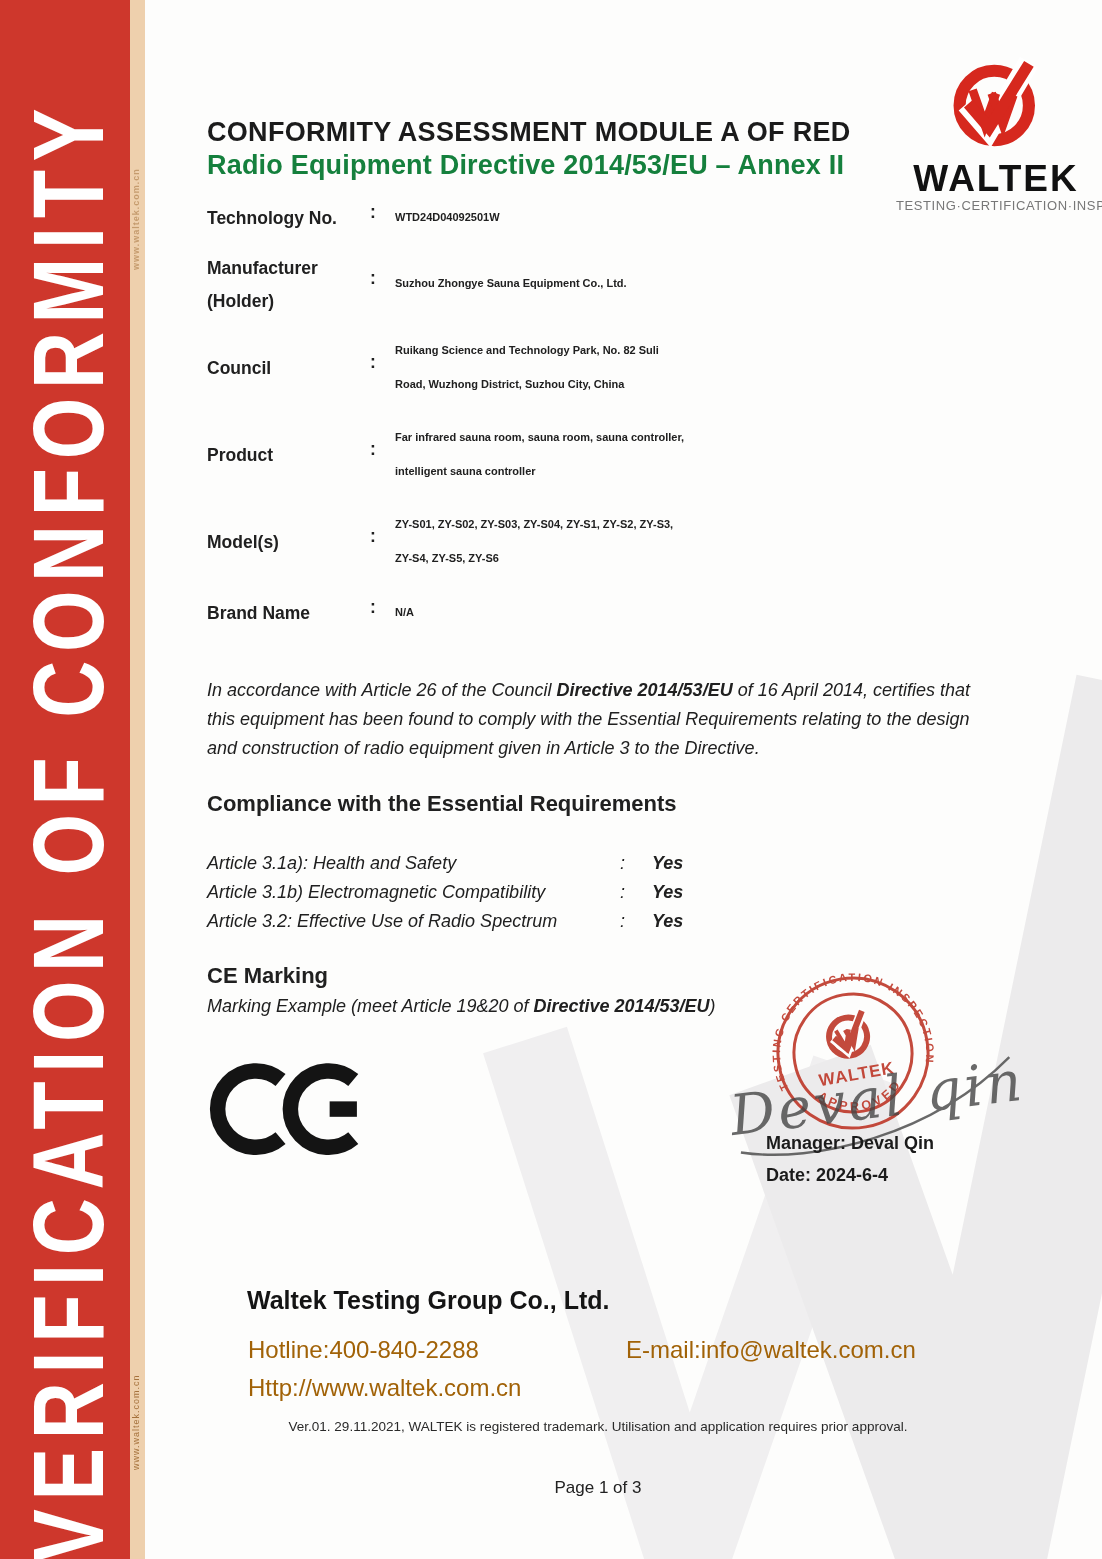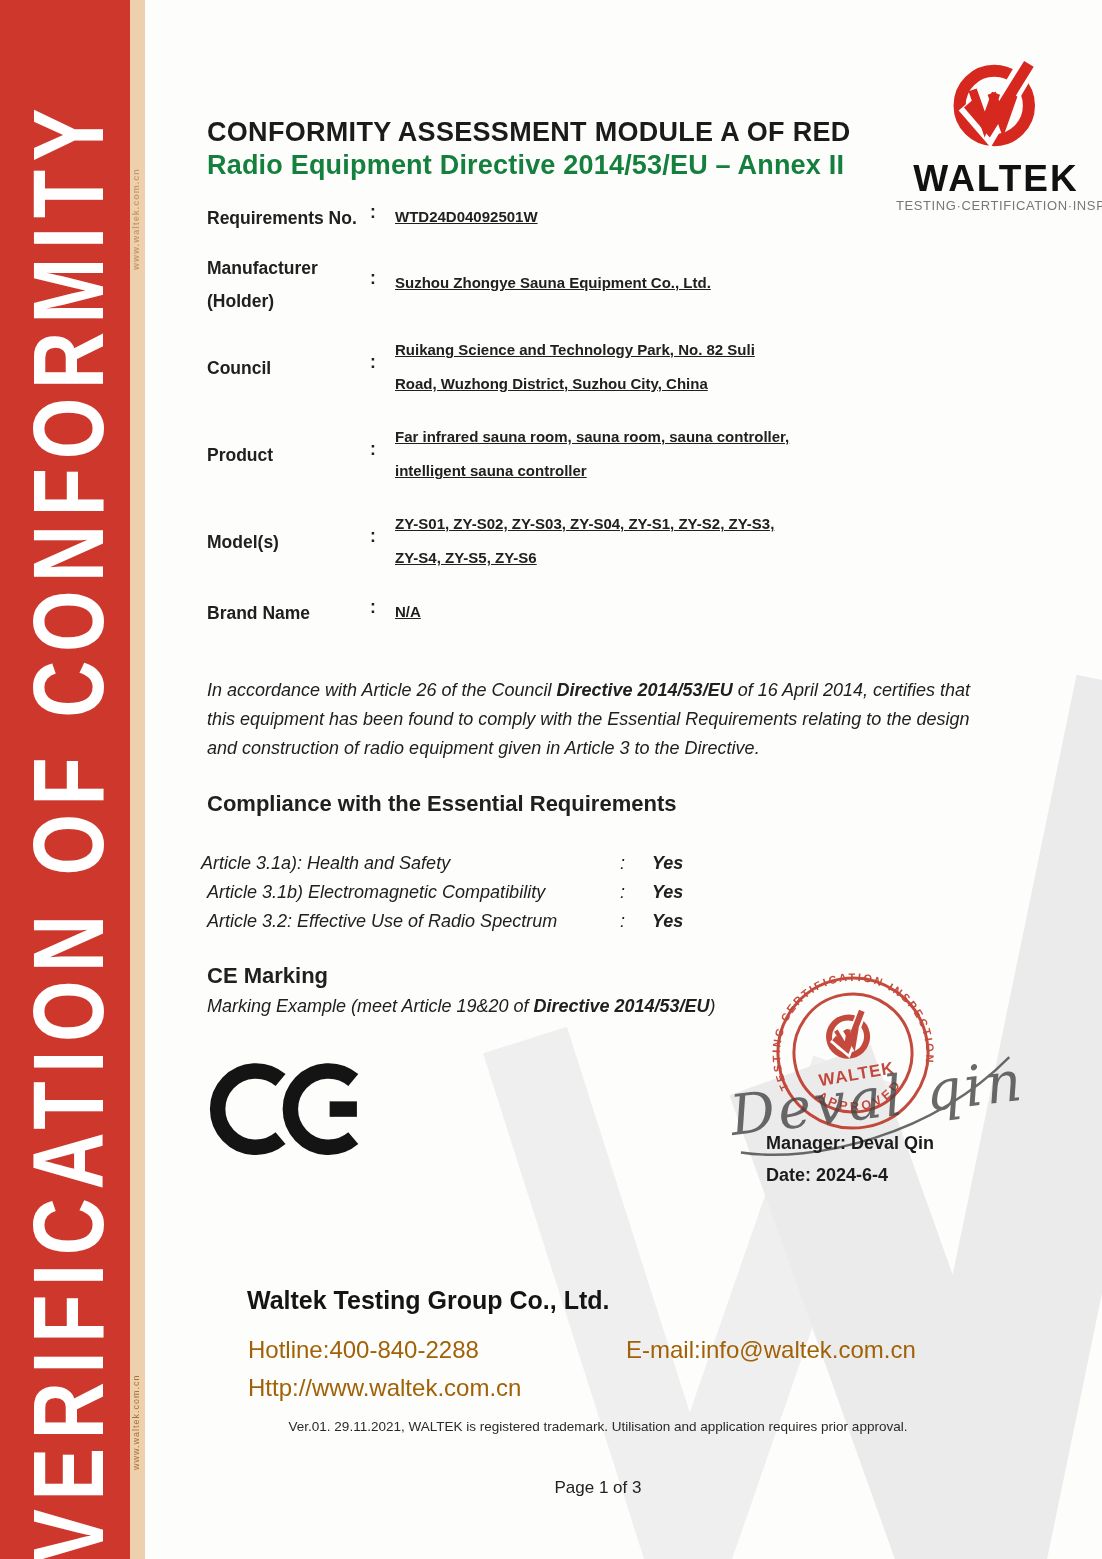--- a/index.html
+++ b/index.html
@@ -15,21 +15,21 @@
       transform-origin:0 0;transform:translate(0px,1562px) rotate(-90deg) scaleX(0.79);}
   .strip-text{position:absolute;z-index:3;white-space:nowrap;font-size:9px;color:#a5723c;
       letter-spacing:1px;transform-origin:0 0;}
   .strip-text.a{left:131px;top:0;transform:translate(0px,1470px) rotate(-90deg);}
   .strip-text.b{left:131px;top:0;transform:translate(0px,270px) rotate(-90deg);opacity:.55;}
   
   .abs{position:absolute;z-index:1;}
   .title{left:207px;top:101px;font-size:27px;font-weight:bold;letter-spacing:.3px;color:#1b1b1b;margin-top:16px;}
   .subtitle{left:207px;top:150px;font-size:27px;font-weight:bold;letter-spacing:.2px;color:#15803d;}
   .lbl{font-size:17.5px;font-weight:bold;line-height:32px;}
-  .val{font-size:15px;font-weight:bold;line-height:34px;white-space:nowrap;text-decoration:underline;}
+  .val{font-size:11px;font-weight:bold;line-height:34px;white-space:nowrap;}
   .colon{font-size:17.5px;font-weight:bold;}
   .body-txt{font-size:18px;line-height:29px;font-style:italic;}
   .b{font-weight:bold;}
   .heading{font-size:22px;font-weight:bold;}
   
   .logo-box{left:896px;top:50px;width:200px;height:160px;text-align:center;}
   .logo-word{font-size:37px;font-weight:bold;letter-spacing:2px;color:#111;line-height:38px;margin-top:2px;}
   .logo-tag{font-size:13px;letter-spacing:.6px;color:#777;}
   
   .company-name{left:247px;top:1286px;font-size:25px;font-weight:bold;color:#141414;}
@@ -62,21 +62,21 @@
       <path d="M 55 50 L 68 86 L 80 52" fill="none" stroke="#d6281e" stroke-width="10" stroke-linejoin="miter"></path>
       <path d="M 28 62 L 52 90 L 98 16" fill="none" stroke="#d6281e" stroke-width="13"></path>
     </svg>
     <div class="logo-word">WALTEK</div>
     <div class="logo-tag">TESTING·CERTIFICATION·INSPECTION</div>
   </div>
 
   <div class="abs title">CONFORMITY ASSESSMENT MODULE A OF RED</div>
   <div class="abs subtitle">Radio Equipment Directive 2014/53/EU – Annex II</div>
 
-  <div class="abs lbl" style="left:207px;top:202px">Requirements No.</div>
+  <div class="abs lbl" style="left:207px;top:202px">Technology No.</div>
   <div class="abs colon" style="left:370px;top:202px">:</div>
   <div class="abs val" style="left:395px;top:200px">WTD24D04092501W</div>
 
   <div class="abs lbl" style="left:207px;top:252px">Manufacturer</div>
   <div class="abs lbl" style="left:207px;top:285px">(Holder)</div>
   <div class="abs colon" style="left:370px;top:268px">:</div>
   <div class="abs val" style="left:395px;top:266px">Suzhou Zhongye Sauna Equipment Co., Ltd.</div>
 
   <div class="abs lbl" style="left:207px;top:352px">Council</div>
   <div class="abs colon" style="left:370px;top:352px">:</div>
@@ -98,21 +98,21 @@
   <div class="abs val" style="left:395px;top:595px">N/A</div>
 
   <div class="abs body-txt" style="left:207px;top:676px;width:800px">
     <div><span>In accordance with Article 26 of the Council </span><span class="b">Directive 2014/53/EU</span><span> of 16 April 2014, certifies that</span></div>
     <div>this equipment has been found to comply with the Essential Requirements relating to the design</div>
     <div>and construction of radio equipment given in Article 3 to the Directive.</div>
   </div>
 
   <div class="abs heading" style="left:207px;top:791px">Compliance with the Essential Requirements</div>
 
-  <div class="abs body-txt" style="left:201px;top:849px">Article 3.1a): Health and Safety</div>
+  <div class="abs body-txt" style="left:207px;top:849px">Article 3.1a): Health and Safety</div>
   <div class="abs body-txt" style="left:620px;top:849px">:</div>
   <div class="abs body-txt b" style="left:652px;top:849px">Yes</div>
 
   <div class="abs body-txt" style="left:207px;top:878px">Article 3.1b) Electromagnetic Compatibility</div>
   <div class="abs body-txt" style="left:620px;top:878px">:</div>
   <div class="abs body-txt b" style="left:652px;top:878px">Yes</div>
 
   <div class="abs body-txt" style="left:207px;top:907px">Article 3.2: Effective Use of Radio Spectrum</div>
   <div class="abs body-txt" style="left:620px;top:907px">:</div>
   <div class="abs body-txt b" style="left:652px;top:907px">Yes</div>

